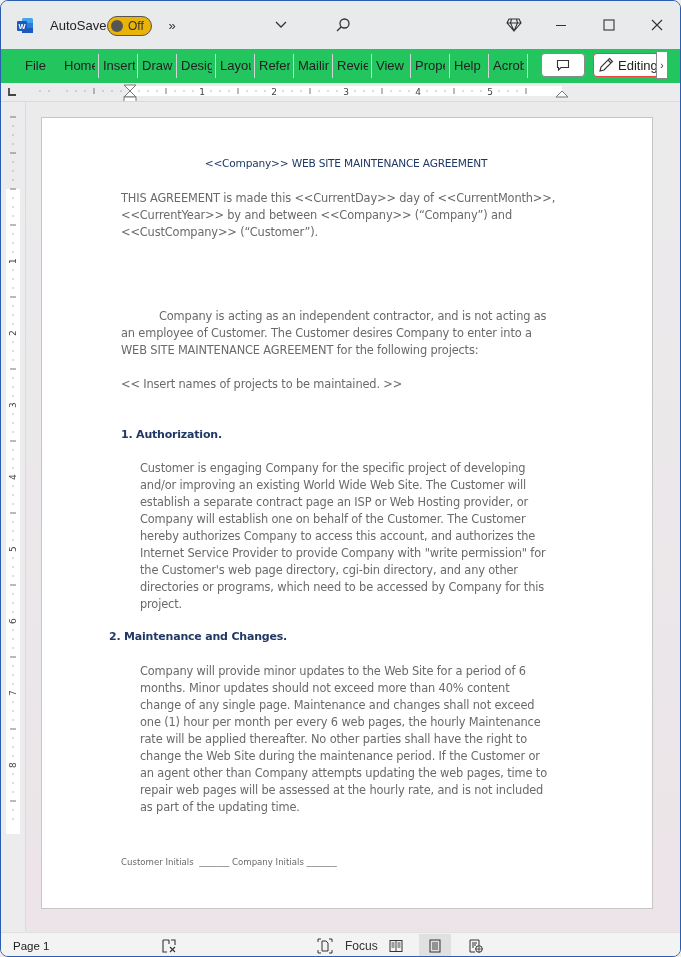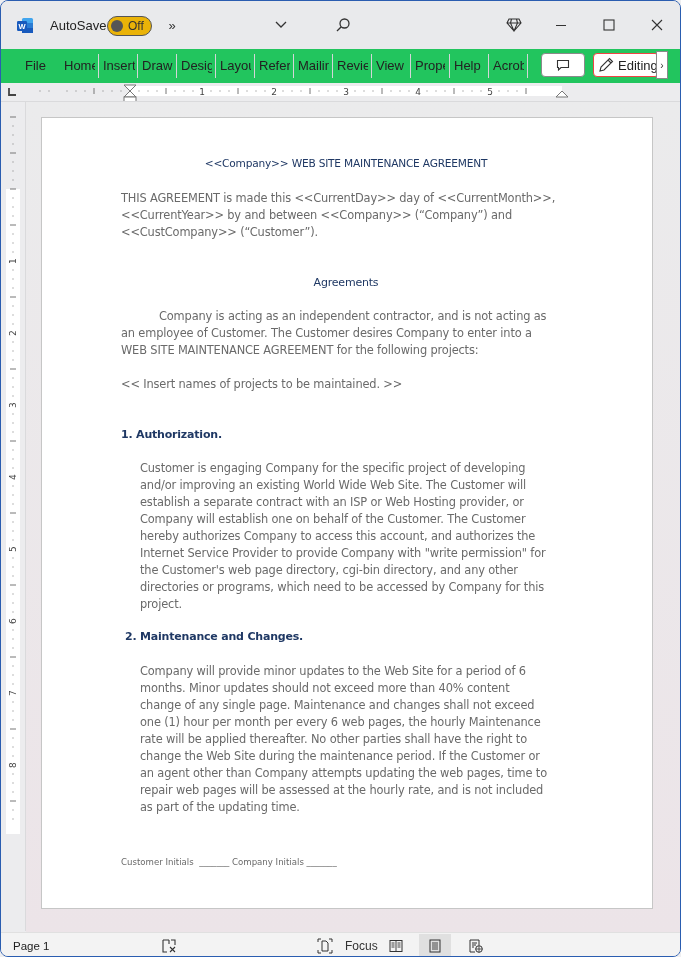--- a/index.html
+++ b/index.html
@@ -384,45 +384,44 @@
   <div class="page"></div>
 
   <div class="doc-title">&lt;&lt;Company&gt;&gt; WEB SITE MAINTENANCE AGREEMENT</div>
 
   <div class="p doc-text" style="left:120px; top:189px;">
     <div>THIS AGREEMENT is made this &lt;&lt;CurrentDay&gt;&gt; day of &lt;&lt;CurrentMonth&gt;&gt;,</div>
     <div>&lt;&lt;CurrentYear&gt;&gt; by and between &lt;&lt;Company&gt;&gt; (“Company”) and</div>
     <div>&lt;&lt;CustCompany&gt;&gt; (“Customer”).</div>
   </div>
 
-  <div class="heading" style="left:120px; top:275px; width:450px; text-align:center; font-weight:normal;">Agreements</div>
 
   <div class="p doc-text" style="left:120px; top:307px;">
     <div style="padding-left:38px;">Company is acting as an independent contractor, and is not acting as</div>
     <div>an employee of Customer. The Customer desires Company to enter into a</div>
     <div>WEB SITE MAINTENANCE AGREEMENT for the following projects:</div>
   </div>
 
   <div class="p doc-text" style="left:120px; top:375px;">&lt;&lt; Insert names of projects to be maintained. &gt;&gt;</div>
 
   <div class="heading" style="left:120px; top:427px;">1. Authorization.</div>
 
   <div class="p doc-text" style="left:139px; top:459px;">
     <div>Customer is engaging Company for the specific project of developing</div>
     <div>and/or improving an existing World Wide Web Site. The Customer will</div>
-    <div>establish a separate contract with an ISP or Web Hosting provider, or</div>
+    <div>establish a separate contract page an ISP or Web Hosting provider, or</div>
     <div>Company will establish one on behalf of the Customer. The Customer</div>
     <div>hereby authorizes Company to access this account, and authorizes the</div>
     <div>Internet Service Provider to provide Company with "write permission" for</div>
     <div>the Customer's web page directory, cgi-bin directory, and any other</div>
     <div>directories or programs, which need to be accessed by Company for this</div>
     <div>project.</div>
   </div>
 
-  <div class="heading" style="left:124px; top:629px;text-align:center;">2. Maintenance and Changes.</div>
+  <div class="heading" style="left:108px; top:629px;text-align:center;">2. Maintenance and Changes.</div>
 
   <div class="p doc-text" style="left:139px; top:662px;">
     <div>Company will provide minor updates to the Web Site for a period of 6</div>
     <div>months. Minor updates should not exceed more than 40% content</div>
     <div>change of any single page. Maintenance and changes shall not exceed</div>
     <div>one (1) hour per month per every 6 web pages, the hourly Maintenance</div>
     <div>rate will be applied thereafter. No other parties shall have the right to</div>
     <div>change the Web Site during the maintenance period. If the Customer or</div>
     <div>an agent other than Company attempts updating the web pages, time to</div>
     <div>repair web pages will be assessed at the hourly rate, and is not included</div>

